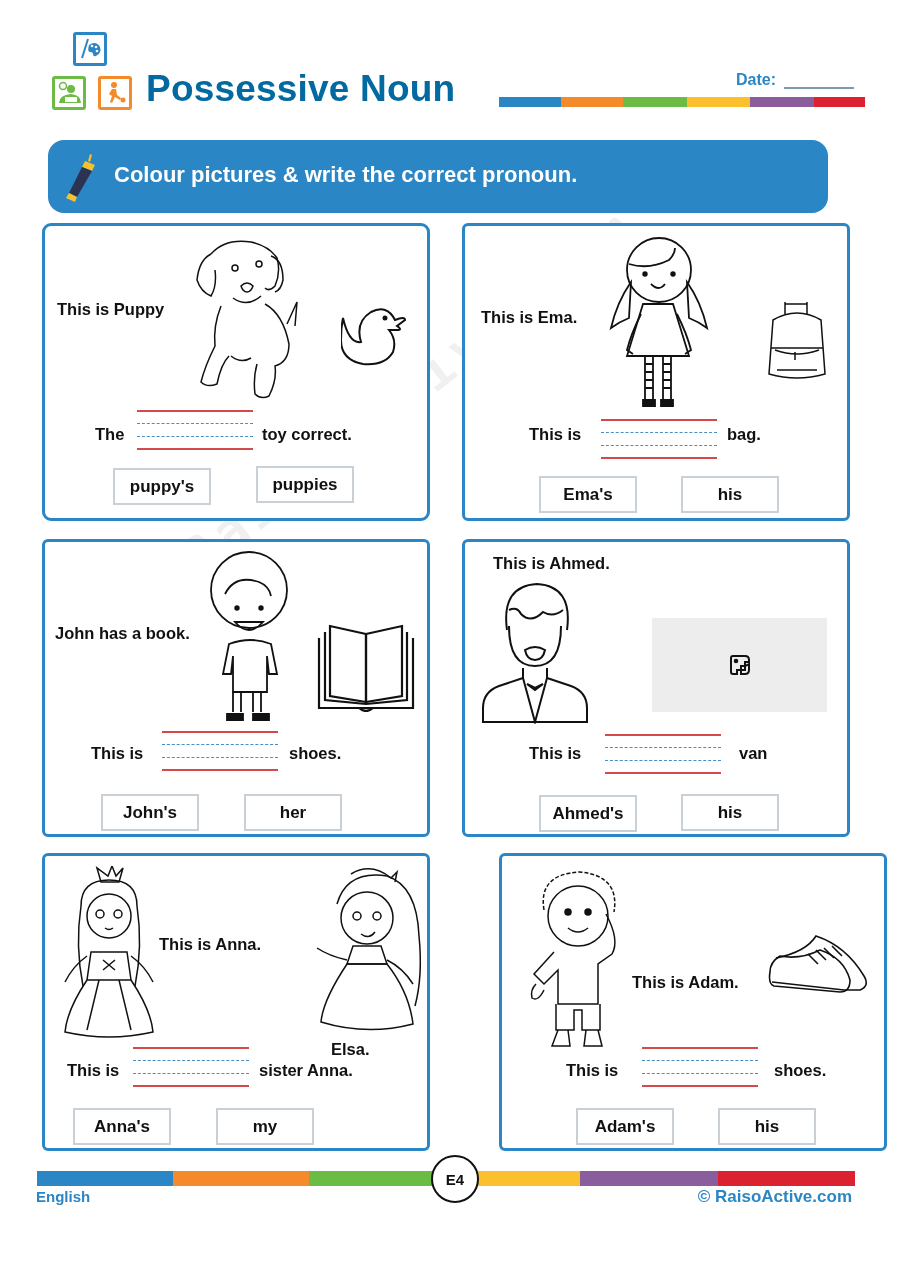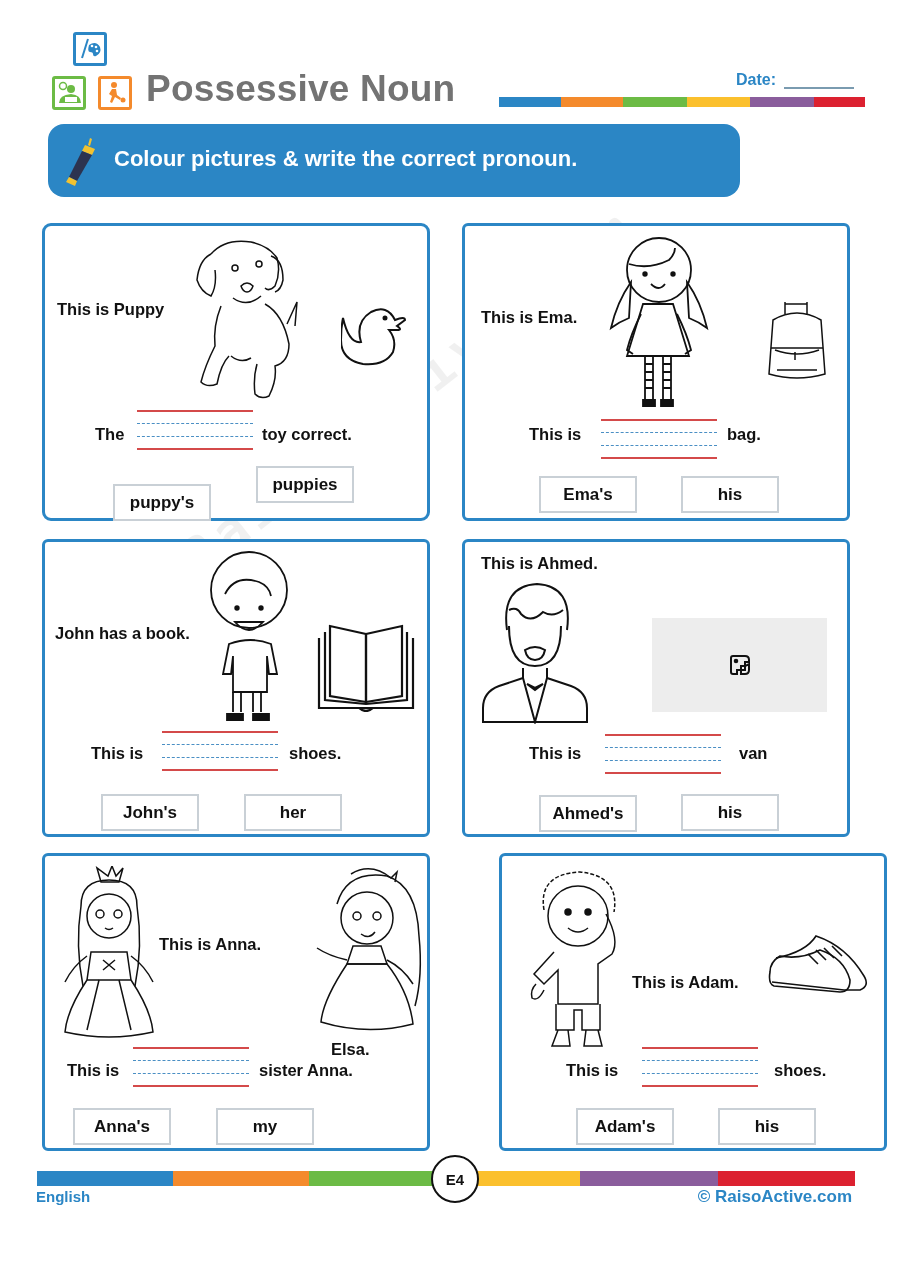--- a/index.html
+++ b/index.html
@@ -5,29 +5,29 @@
     * { box-sizing: border-box; margin: 0; padding: 0; }
     html, body { width: 900px; height: 1273px; background: #ffffff; overflow: hidden; }
     body { position: relative; font-family: "Liberation Sans", "DejaVu Sans", sans-serif; color: #111; }
 
     
     .logo { position: absolute; left: 52px; top: 32px; width: 88px; height: 82px; }
     .logo .box { position: absolute; width: 34px; height: 34px; border: 3px solid; border-radius: 3px; background: #fff; display:flex; align-items:center; justify-content:center; }
     .logo .b1 { left: 21px; top: 0; border-color: #2b86c5; }
     .logo .b2 { left: 0; top: 44px; border-color: #6cbb45; }
     .logo .b3 { left: 46px; top: 44px; border-color: #f48a2c; }
-    .title { position: absolute; left: 146px; top: 70px; font-size: 37px; font-weight: 700; color: #737373; letter-spacing: 0.2px; line-height: 1; }
+    .title { position: absolute; left: 146px; top: 70px; font-size: 37px; font-weight: 700; color: #0369a1; letter-spacing: 0.2px; line-height: 1; }
     .date { position: absolute; left: 736px; top: 71px; font-size: 16px; font-weight: 700; color: #2b86c5; }
     .date-line { position: absolute; left: 784px; top: 87px; width: 70px; height: 2px; background: #7a9bb0; }
     .color-bar { position: absolute; display: flex; }
     .color-bar span { display: block; height: 100%; }
     .bar-top { left: 499px; top: 97px; width: 366px; height: 10px; }
 
     
-    .banner { position: absolute; left: 48px; top: 124px; width: 692px; height: 73px; background: #2b86c5; border-radius: 16px; }
+    .banner { position: absolute; left: 48px; top: 140px; width: 780px; height: 73px; background: #2b86c5; border-radius: 16px; }
     .banner-icon { position: absolute; left: 16px; top: 12px; width: 34px; height: 52px; }
     .banner-text { position: absolute; left: 66px; top: 22px; font-size: 22px; font-weight: 700; color: #ffffff; }
 
     
     .panel { position: absolute; width: 388px; height: 298px; border: 3px solid #2b86c5; border-radius: 6px; background: #fff; }
     .p1 { left: 42px; top: 223px; border-radius: 9px; }
     .p2 { left: 462px; top: 223px; text-decoration: underline; }
     .p3 { left: 42px; top: 539px; }
     .p4 { left: 462px; top: 539px; }
     .p5 { left: 42px; top: 853px; }
@@ -125,21 +125,21 @@
     <circle cx="44" cy="14" r="1.5" fill="#111"></circle>
   </svg>
   <div class="txt" style="left:50px;top:199px">The</div>
   <div class="lines" style="left:92px;top:184px">
       <div class="red r1"></div>
       <div class="blue b1"></div>
       <div class="blue b2"></div>
       <div class="red r2"></div>
     </div>
   <div class="txt" style="left:217px;top:199px">toy correct.</div>
-  <div class="choice" style="left:68px;top:258px">puppy's</div>
+  <div class="choice" style="left:68px;top:242px">puppy's</div>
   <div class="choice" style="left:211px;top:240px">puppies</div>
 </div>
 
 <div class="panel p2">
   <div class="txt" style="left:16px;top:82px">This is Ema.</div>
   <svg class="pic" style="left:142px;top:6px;width:104px;height:182px" viewBox="0 0 104 182" fill="none" stroke="#111" stroke-width="1.8">
     <circle cx="52" cy="38" r="32"></circle>
     <path d="M22 32 q20 6 40 -4 q6 -6 6 -12"></path>
     <circle cx="38" cy="42" r="1.8" fill="#111"></circle>
       <circle cx="66" cy="42" r="1.8" fill="#111"></circle>
@@ -197,21 +197,21 @@
       <div class="blue b1"></div>
       <div class="blue b2"></div>
       <div class="red r2"></div>
     </div>
   <div class="txt" style="left:244px;top:202px">shoes.</div>
   <div class="choice" style="left:56px;top:252px">John's</div>
   <div class="choice" style="left:199px;top:252px">her</div>
 </div>
 
 <div class="panel p4">
-  <div class="txt" style="left:16px;top:12px">This is Ahmed.</div>
+  <div class="txt" style="left:28px;top:12px">This is Ahmed.</div>
   <svg class="pic" style="left:14px;top:38px;width:112px;height:144px" viewBox="0 0 112 144" fill="none" stroke="#111" stroke-width="2">
     <path d="M28 50 q-6 -44 30 -46 q36 2 30 46"></path>
     <path d="M30 30 q8 -4 12 4 q10 10 22 -2 q10 6 20 -2"></path>
     <path d="M30 46 q0 40 26 40 q26 0 26 -40"></path>
     <path d="M46 70 q10 -6 20 0 q-2 10 -10 10 q-8 0 -10 -10z"></path>
     <path d="M44 88 v10 l-24 8 q-16 6 -16 22 v14 h104 v-14 q0 -16 -16 -22 l-24 -8 v-10"></path>
     <path d="M44 98 l12 44 l12 -44"></path>
     <path d="M48 104 l8 4 l8 -4 l-8 6z"></path>
   </svg>
   <div class="placeholder" style="left:187px;top:76px;width:175px;height:94px">

